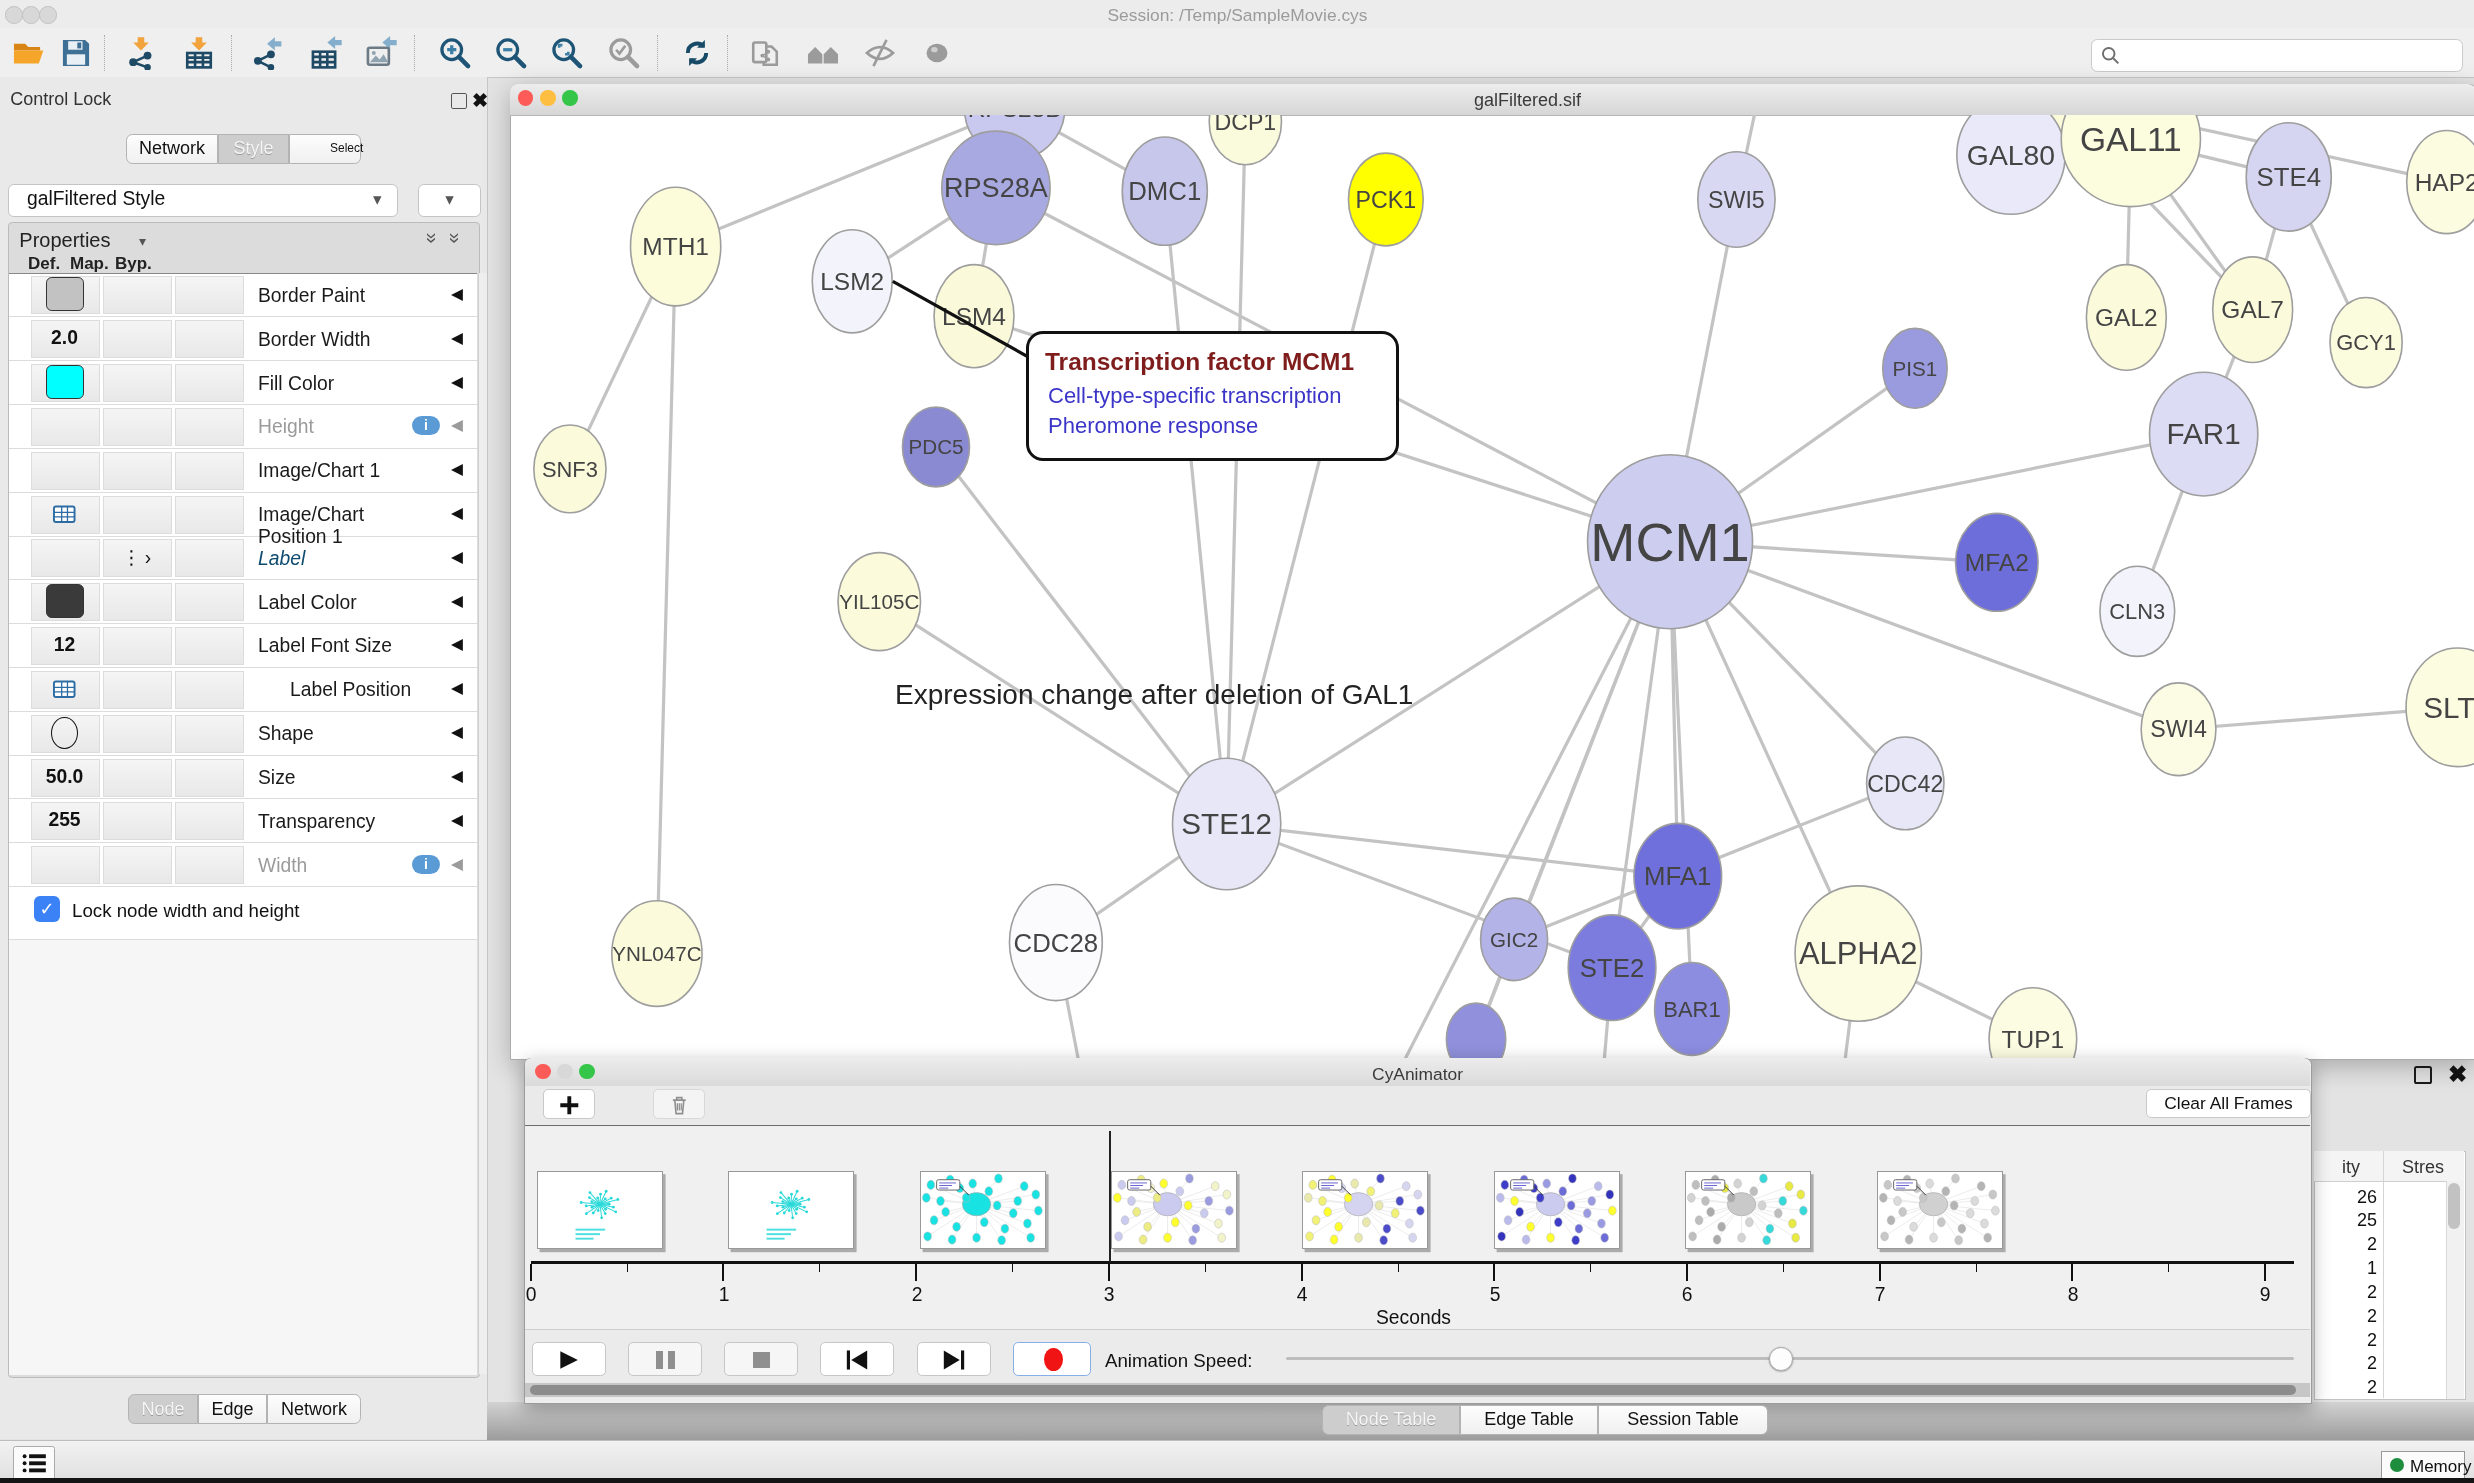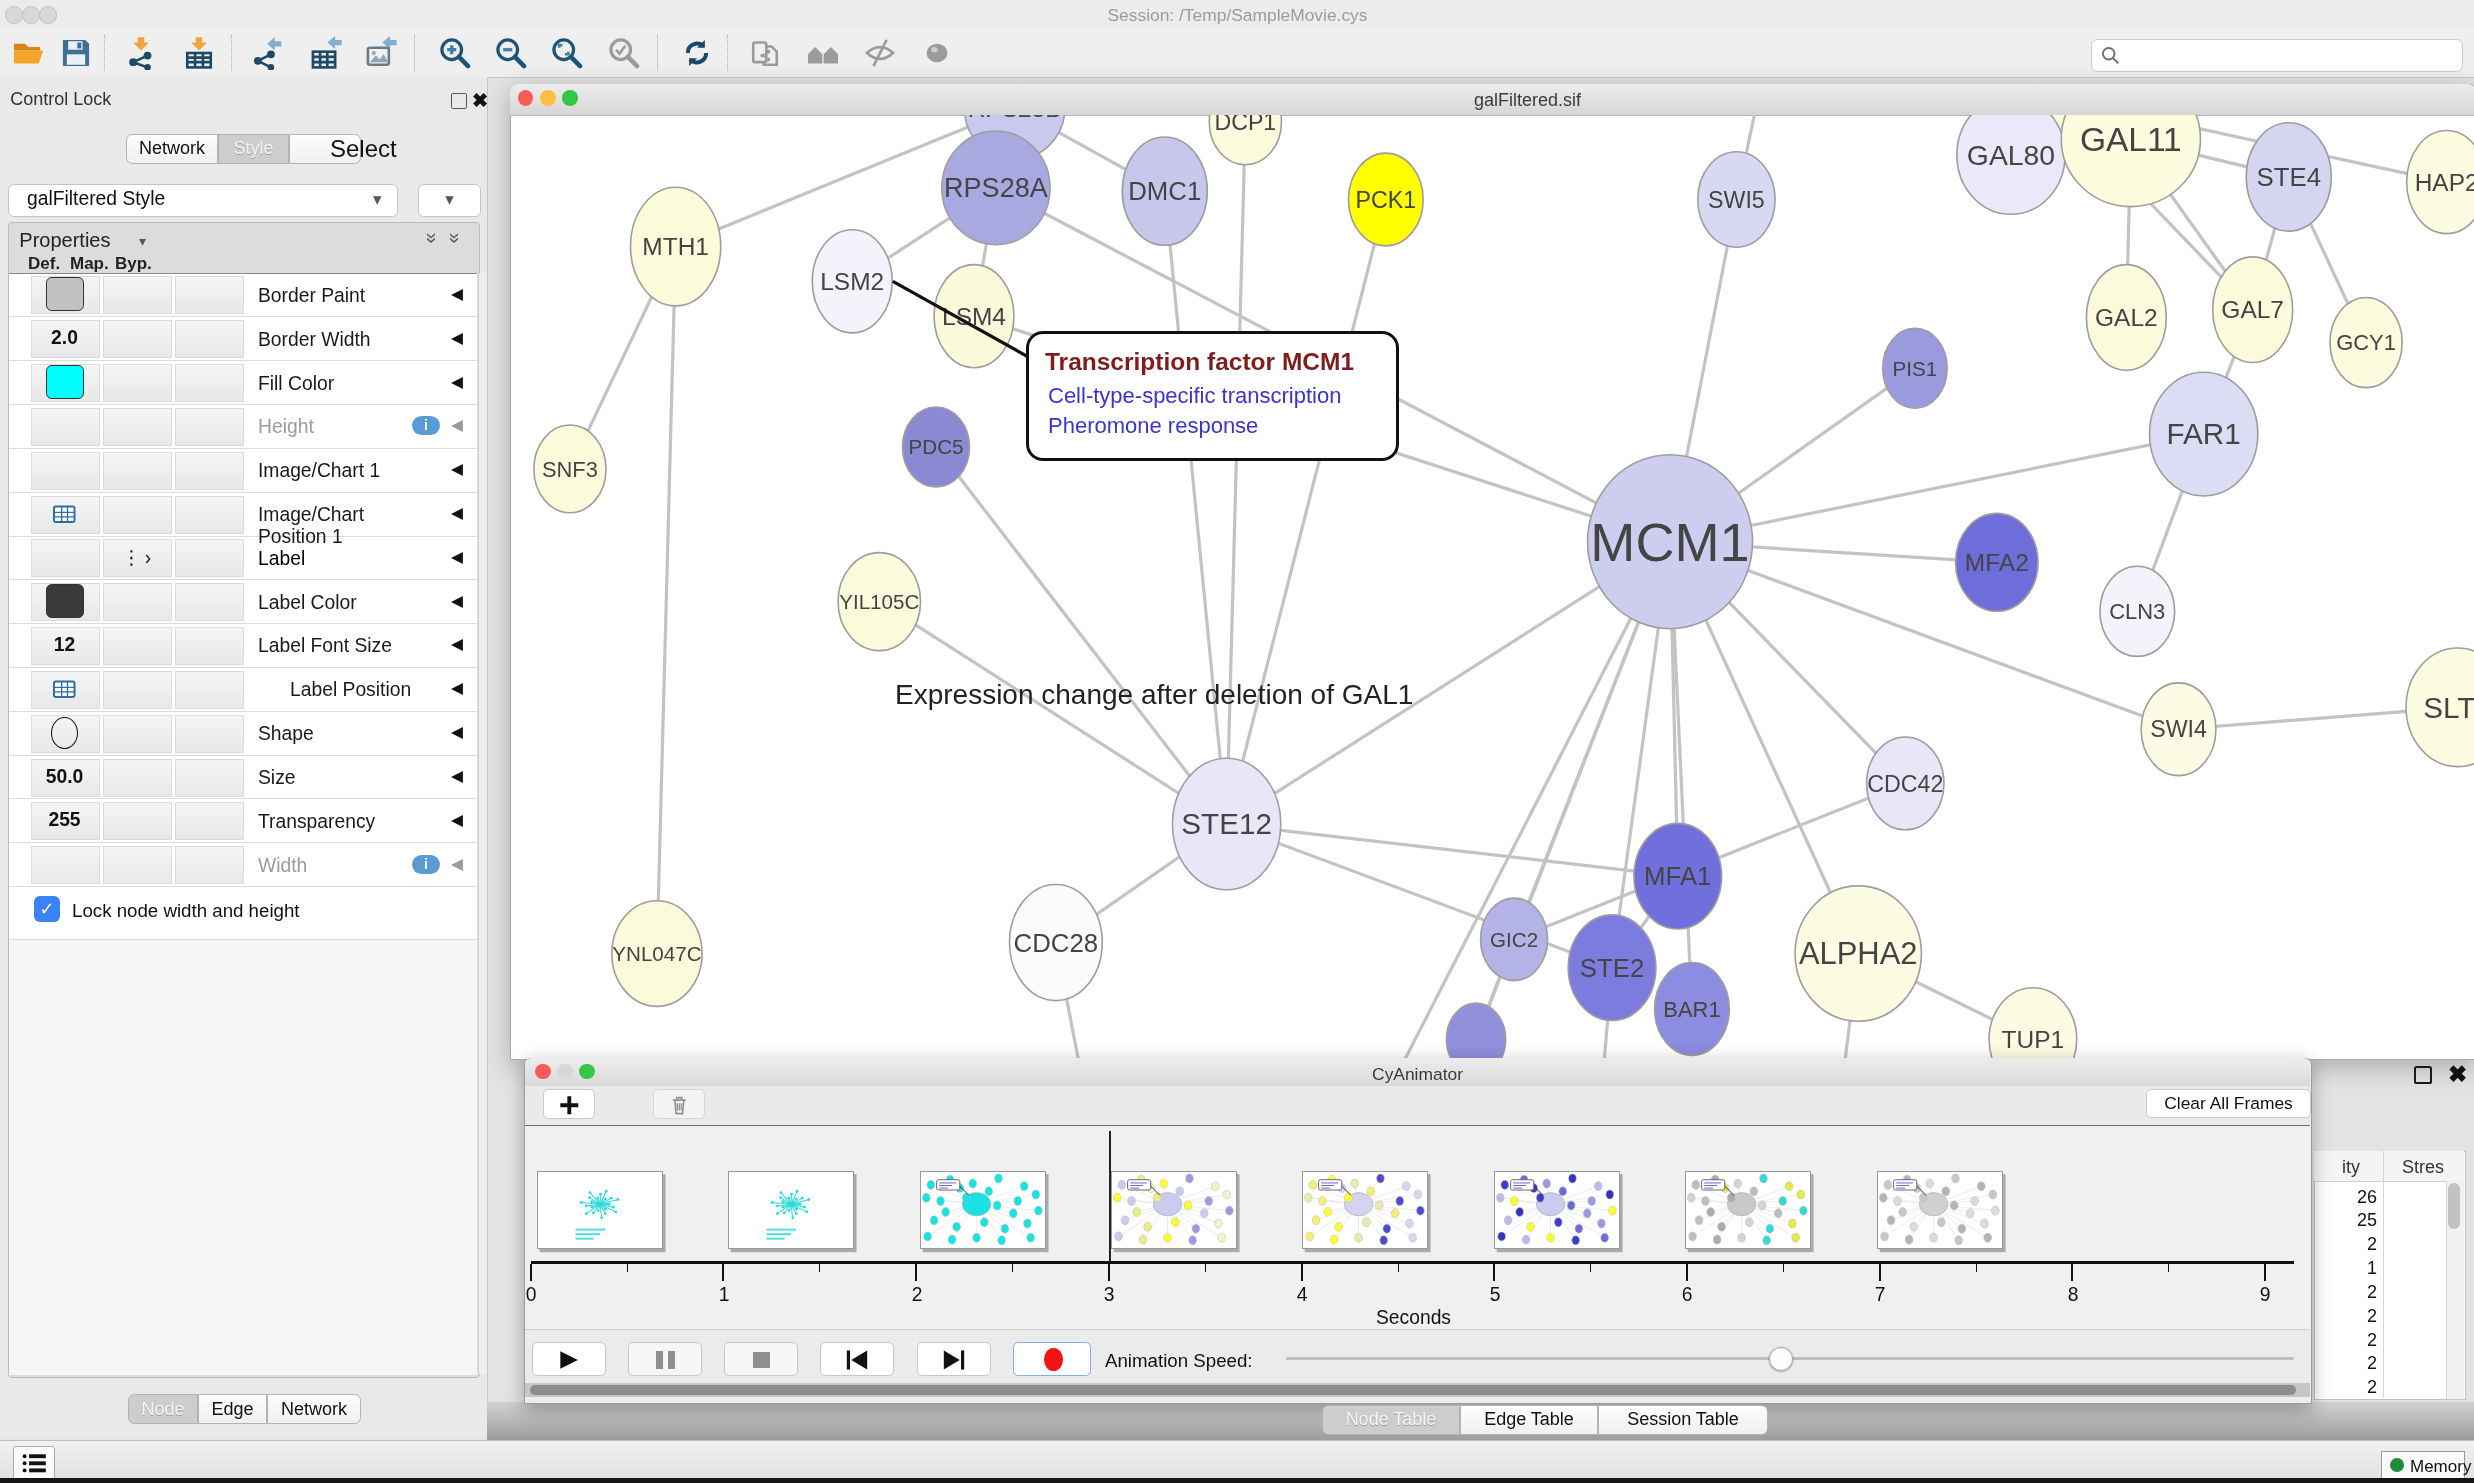--- a/index.html
+++ b/index.html
@@ -444,21 +444,21 @@
       <ellipse cx="26" cy="26" rx="16" ry="14" fill="#9B9B9B"></ellipse>
       <ellipse cx="22" cy="21" rx="5" ry="4" fill="#CFCFCF"></ellipse>
     </svg></div>
 <div style="position: absolute; left: 104px; top: 35px; width: 0px; height: 36px; border-left: 1.9px dotted rgb(171, 171, 171);"></div>
 <div style="position: absolute; left: 231px; top: 35px; width: 0px; height: 36px; border-left: 1.9px dotted rgb(171, 171, 171);"></div>
 <div style="position: absolute; left: 414px; top: 35px; width: 0px; height: 36px; border-left: 1.9px dotted rgb(171, 171, 171);"></div>
 <div style="position: absolute; left: 657px; top: 35px; width: 0px; height: 36px; border-left: 1.9px dotted rgb(171, 171, 171);"></div>
 <div style="position: absolute; left: 727px; top: 35px; width: 0px; height: 36px; border-left: 1.9px dotted rgb(171, 171, 171);"></div>
 <div style="position: absolute; left: 126px; top: 134px; width: 92px; height: 30px; box-sizing: border-box; text-align: center; font-size: 18px; line-height: 27px; border: 0.6px solid rgb(179, 179, 179); border-radius: 6.4px 0px 0px 6.4px; background: linear-gradient(rgb(253, 253, 253), rgb(240, 240, 240)); color: rgb(17, 17, 17);">Network</div>
 <div style="position: absolute; left: 218px; top: 134px; width: 71px; height: 30px; box-sizing: border-box; text-align: center; font-size: 18px; line-height: 27px; border: 0.6px solid rgb(179, 179, 179); background: rgb(205, 205, 205); color: rgb(245, 245, 245); text-shadow: rgb(153, 153, 153) 0px 0.6px 0.6px;">Style</div>
-<div style="position: absolute; left: 289px; top: 134px; width: 72px; height: 30px; box-sizing: border-box; text-align: center; font-size: 24px; line-height: 27px; border: 0.6px solid rgb(179, 179, 179); border-radius: 0px 6.4px 6.4px 0px; background: linear-gradient(rgb(253, 253, 253), rgb(240, 240, 240)); color: rgb(17, 17, 17); padding-left: 40px;">Select</div>
+<div style="position: absolute; left: 289px; top: 134px; width: 72px; height: 30px; box-sizing: border-box; text-align: center; font-size: 12px; line-height: 27px; border: 0.6px solid rgb(179, 179, 179); border-radius: 0px 6.4px 6.4px 0px; background: linear-gradient(rgb(253, 253, 253), rgb(240, 240, 240)); color: rgb(17, 17, 17); padding-left: 40px;">Select</div>
 <div style="position: absolute; left: 128px; top: 1394px; width: 70px; height: 30px; box-sizing: border-box; text-align: center; font-size: 18px; line-height: 28px; border: 0.6px solid rgb(179, 179, 179); border-radius: 6.4px 0px 0px 6.4px; background: rgb(205, 205, 205); color: rgb(245, 245, 245); text-shadow: rgb(153, 153, 153) 0px 0.6px 0.6px;">Node</div>
 <div style="position: absolute; left: 198px; top: 1394px; width: 69px; height: 30px; box-sizing: border-box; text-align: center; font-size: 18px; line-height: 28px; border: 0.6px solid rgb(179, 179, 179); background: linear-gradient(rgb(253, 253, 253), rgb(240, 240, 240)); color: rgb(17, 17, 17);">Edge</div>
 <div style="position: absolute; left: 267px; top: 1394px; width: 94px; height: 30px; box-sizing: border-box; text-align: center; font-size: 18px; line-height: 28px; border: 0.6px solid rgb(179, 179, 179); border-radius: 0px 6.4px 6.4px 0px; background: linear-gradient(rgb(253, 253, 253), rgb(240, 240, 240)); color: rgb(17, 17, 17);">Network</div>
 <div style="position: absolute; left: 1322px; top: 1405px; width: 138px; height: 30px; box-sizing: border-box; text-align: center; font-size: 18px; line-height: 27px; border: 0.6px solid rgb(179, 179, 179); border-radius: 6.4px 0px 0px 6.4px; background: rgb(205, 205, 205); color: rgb(245, 245, 245); text-shadow: rgb(153, 153, 153) 0px 0.6px 0.6px;">Node Table</div>
 <div style="position: absolute; left: 1460px; top: 1405px; width: 138px; height: 30px; box-sizing: border-box; text-align: center; font-size: 18px; line-height: 27px; border: 0.6px solid rgb(179, 179, 179); background: linear-gradient(rgb(253, 253, 253), rgb(240, 240, 240)); color: rgb(17, 17, 17);">Edge Table</div>
 <div style="position: absolute; left: 1598px; top: 1405px; width: 170px; height: 30px; box-sizing: border-box; text-align: center; font-size: 18px; line-height: 27px; border: 0.6px solid rgb(179, 179, 179); border-radius: 0px 6.4px 6.4px 0px; background: linear-gradient(rgb(253, 253, 253), rgb(240, 240, 240)); color: rgb(17, 17, 17);">Session Table</div>
 <div style="position: absolute; left: 28px; top: 254px; width: 58px; height: 18px; font-size: 17px; font-weight: bold; color: rgb(34, 34, 34);">Def.</div>
 <div style="position: absolute; left: 70px; top: 254px; width: 58px; height: 18px; font-size: 17px; font-weight: bold; color: rgb(34, 34, 34);">Map.</div>
 <div style="position: absolute; left: 115px; top: 254px; width: 58px; height: 18px; font-size: 17px; font-weight: bold; color: rgb(34, 34, 34);">Byp.</div>
 <div style="position: absolute; left: 9px; top: 316px; width: 468px; height: 0.6px; background: rgb(220, 220, 220);"></div>
@@ -513,21 +513,21 @@
   </div>
 <div style="position: absolute; left: 258px; top: 504px; width: 155px; height: 20.6px; font-size: 19.3px; color: rgb(26, 26, 26);">Image/Chart Position 1</div>
 <div style="position: absolute; left: 451px; top: 504px; width: 17px; height: 20.6px; font-size: 15.5px; color: rgb(17, 17, 17);">◀</div>
 <div style="position: absolute; left: 9px; top: 579px; width: 468px; height: 0.6px; background: rgb(220, 220, 220);"></div>
 <div style="position: absolute; left: 31px; top: 539px; width: 67px; height: 36px; background: linear-gradient(rgb(245, 245, 245), rgb(232, 232, 232)); border: 0.6px solid rgb(220, 220, 220);"></div>
 <div style="position: absolute; left: 103px; top: 539px; width: 67px; height: 36px; background: linear-gradient(rgb(245, 245, 245), rgb(232, 232, 232)); border: 0.6px solid rgb(220, 220, 220);"></div>
 <div style="position: absolute; left: 175px; top: 539px; width: 67px; height: 36px; background: linear-gradient(rgb(245, 245, 245), rgb(232, 232, 232)); border: 0.6px solid rgb(220, 220, 220);"></div>
 <div style="position: absolute; left: 103px; top: 539px; width: 67px; height: 36px; display: flex; align-items: center; justify-content: center;">
     <span style="font-size:19.3px;color:#111;">⋮ ›</span>
   </div>
-<div style="position: absolute; left: 258px; top: 548px; width: 155px; height: 20.6px; font-size: 19.3px; color: #000000;">Label</div>
+<div style="position: absolute; left: 258px; top: 548px; width: 155px; height: 20.6px; font-size: 19.3px; color: #0c4a6e; font-style: italic;">Label</div>
 <div style="position: absolute; left: 451px; top: 548px; width: 17px; height: 20.6px; font-size: 15.5px; color: rgb(17, 17, 17);">◀</div>
 <div style="position: absolute; left: 9px; top: 623px; width: 468px; height: 0.6px; background: rgb(220, 220, 220);"></div>
 <div style="position: absolute; left: 31px; top: 583px; width: 67px; height: 36px; background: linear-gradient(rgb(245, 245, 245), rgb(232, 232, 232)); border: 0.6px solid rgb(220, 220, 220);"></div>
 <div style="position: absolute; left: 103px; top: 583px; width: 67px; height: 36px; background: linear-gradient(rgb(245, 245, 245), rgb(232, 232, 232)); border: 0.6px solid rgb(220, 220, 220);"></div>
 <div style="position: absolute; left: 175px; top: 583px; width: 67px; height: 36px; background: linear-gradient(rgb(245, 245, 245), rgb(232, 232, 232)); border: 0.6px solid rgb(220, 220, 220);"></div>
 <div style="position: absolute; left: 31px; top: 583px; width: 67px; height: 36px; display: flex; align-items: center; justify-content: center;">
     <div style="width:36px;height:32px;border-radius:5.8px;background:#3A3A3A;border:1.3px solid #333;"></div>
   </div>
 <div style="position: absolute; left: 258px; top: 592px; width: 155px; height: 20.6px; font-size: 19.3px; color: rgb(26, 26, 26);">Label Color</div>
 <div style="position: absolute; left: 451px; top: 592px; width: 17px; height: 20.6px; font-size: 15.5px; color: rgb(17, 17, 17);">◀</div>

